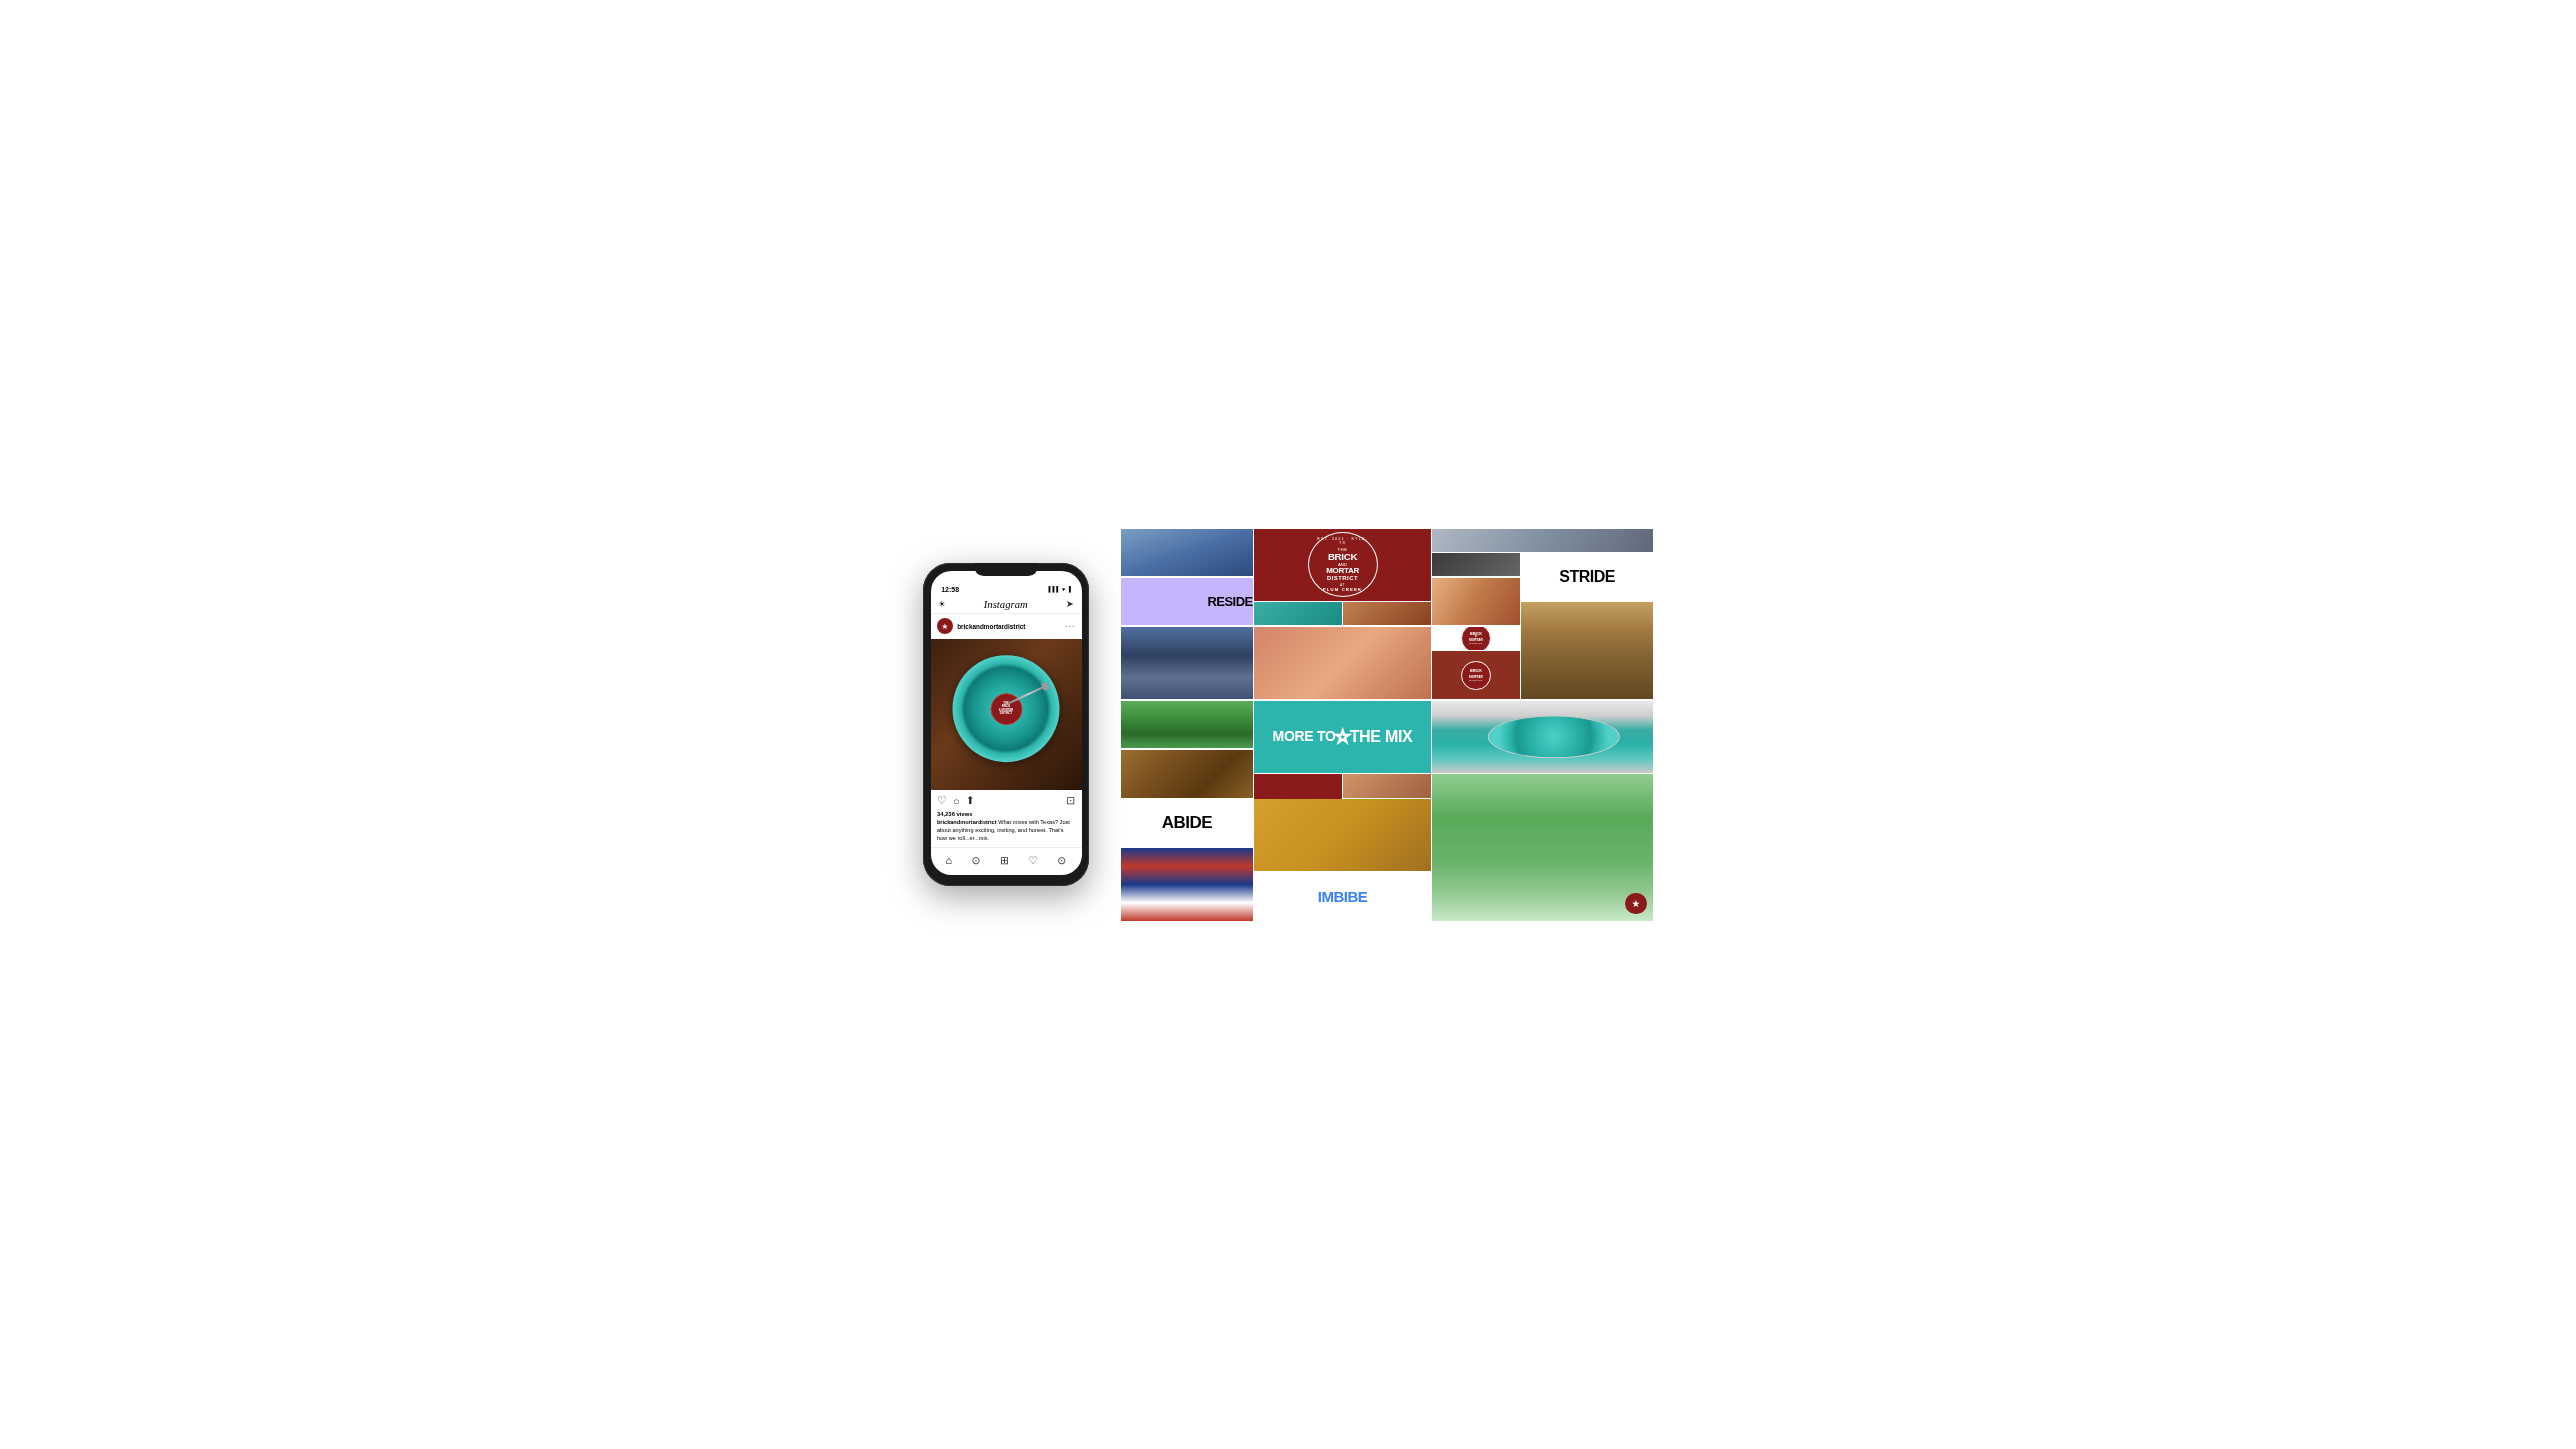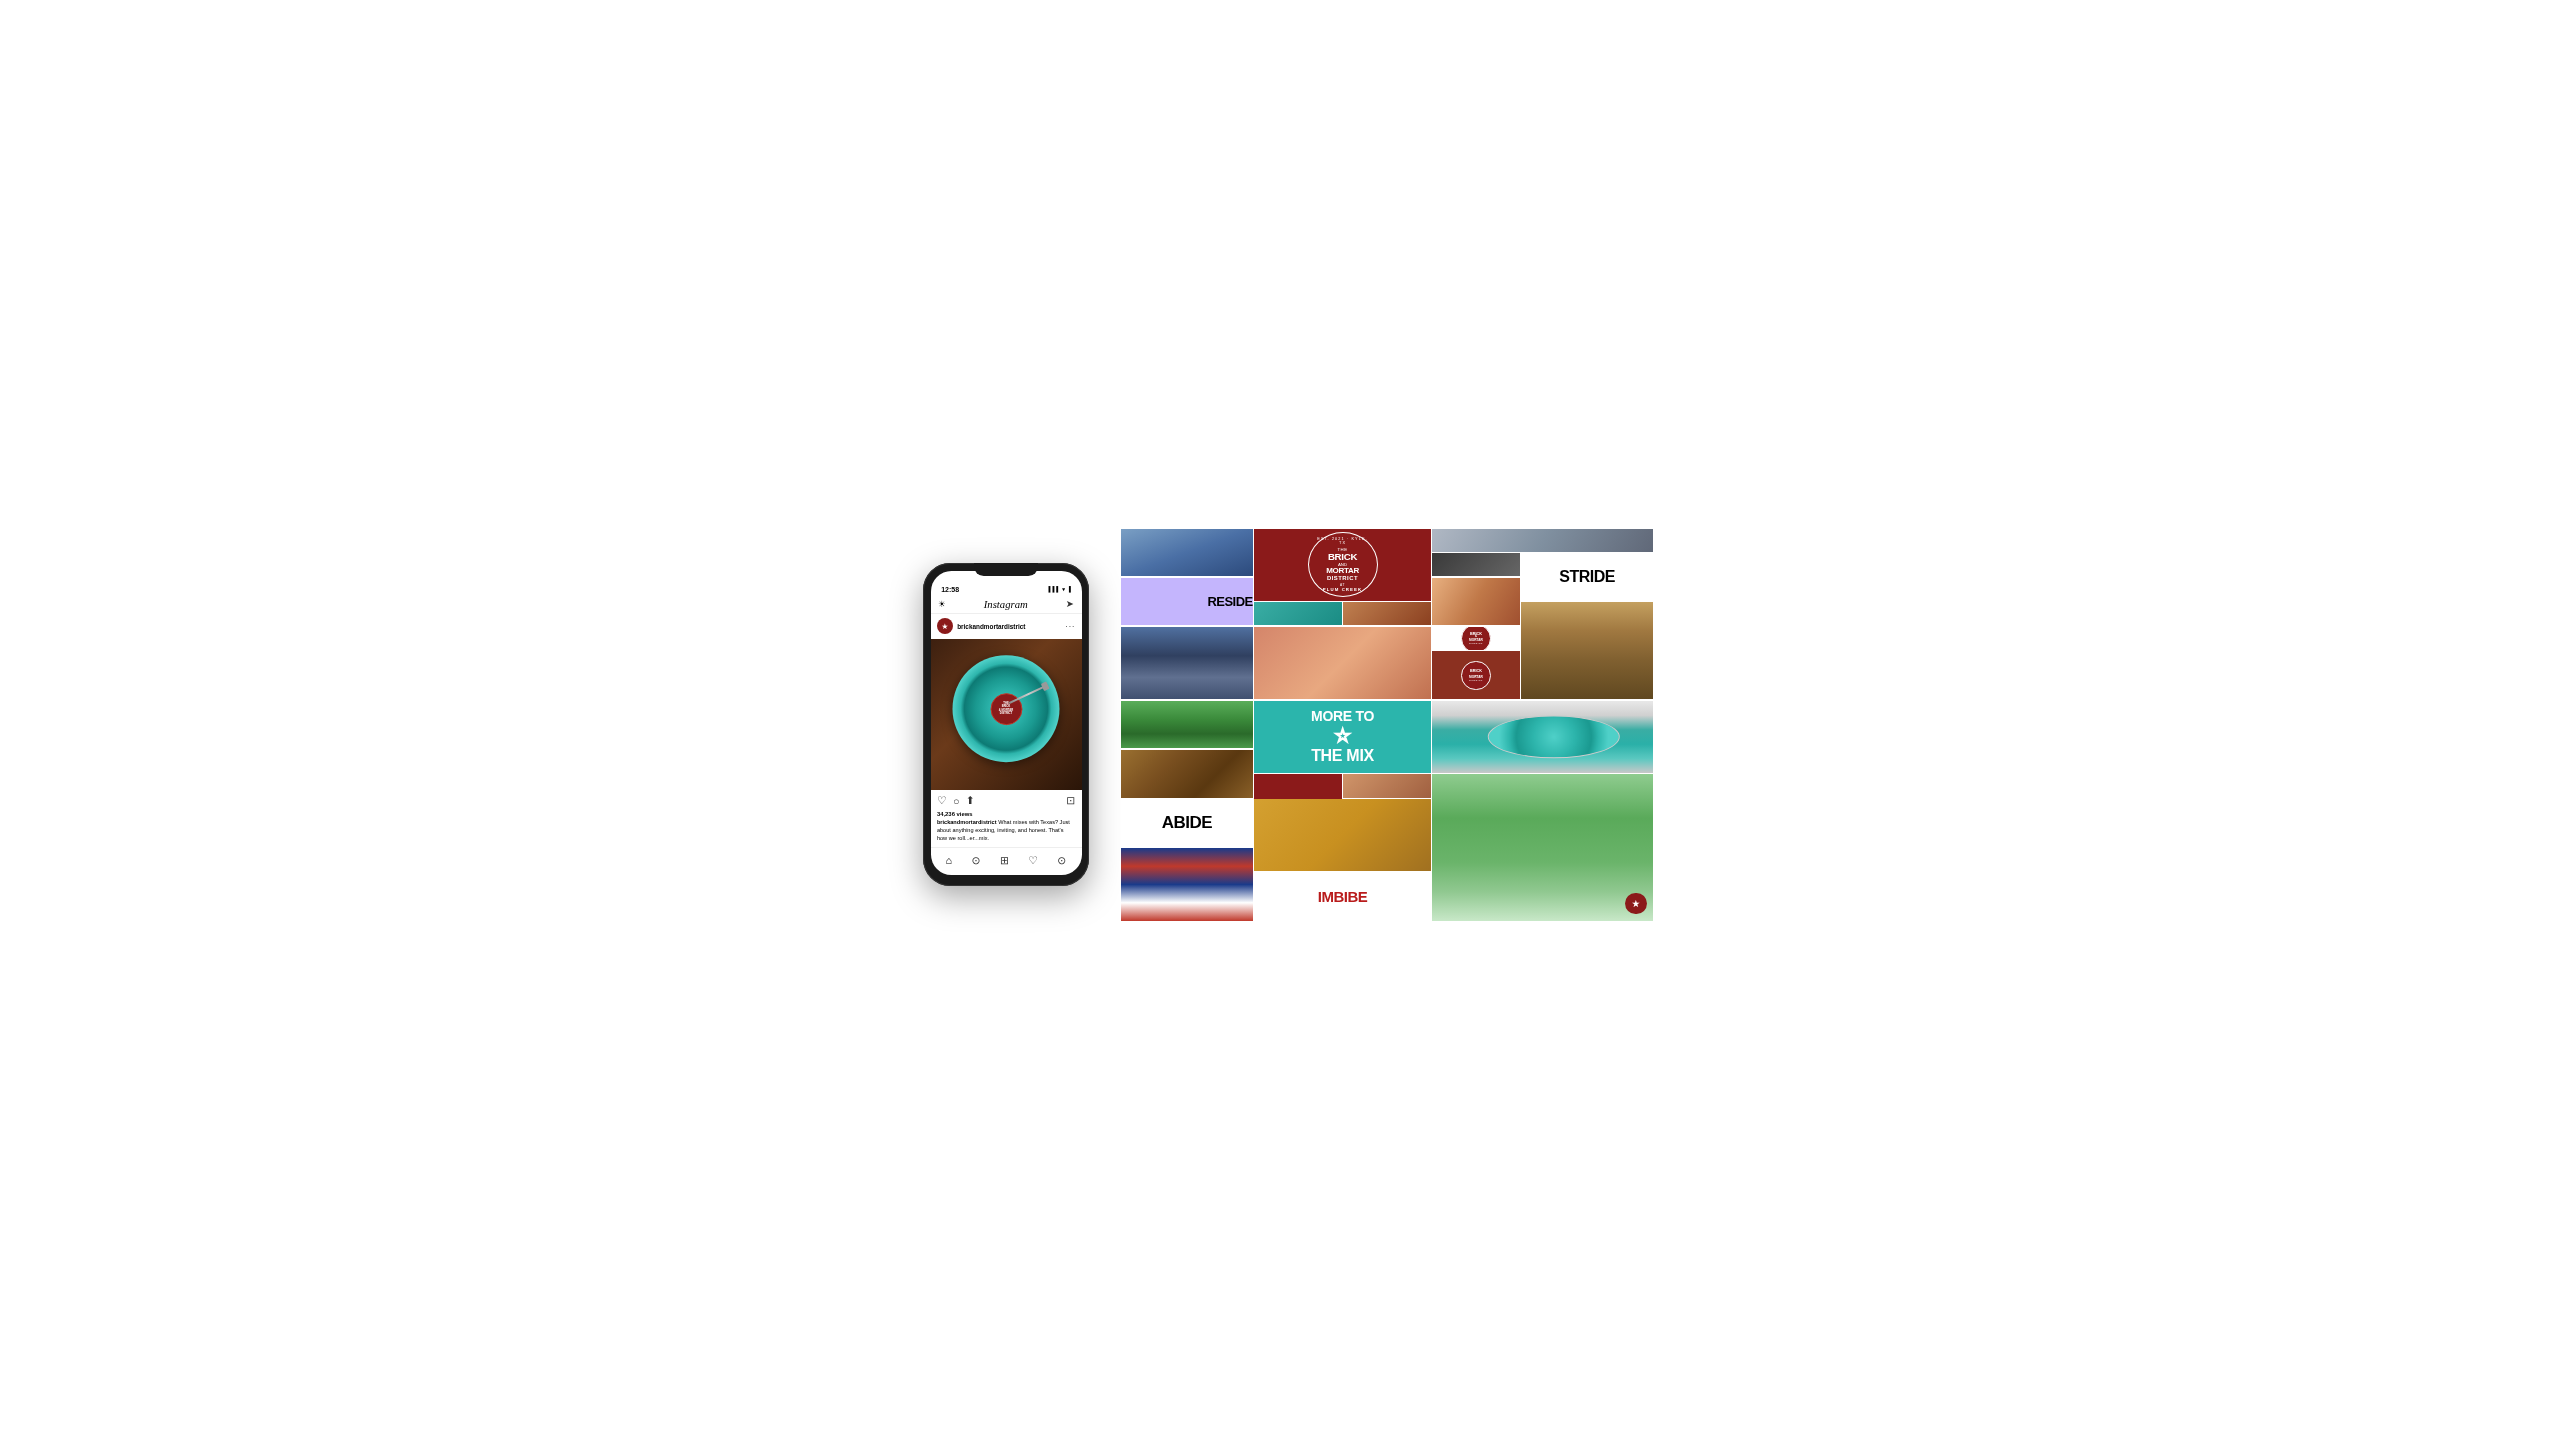--- a/index.html
+++ b/index.html
@@ -258,34 +258,34 @@
       color: #000;
       font-size: 16px;
       letter-spacing: -0.5px;
       justify-content: center;
     }
     .text-more-to-mix {
       background: #2bb5ac;
       color: #fff;
       font-size: 14px;
       letter-spacing: -0.3px;
-      flex-direction: column;
+      flex-direction: row;
       line-height: 1.1;
       text-align: center;
       padding: 4.3px;
     }
     .text-abide {
       background: #fff;
       color: #000;
       font-size: 17px;
       letter-spacing: -0.5px;
     }
     .text-imbibe {
       background: #fff;
-      color: #b91c1c;
+      color: #3b82f6;
       font-size: 15px;
       letter-spacing: -0.5px;
     }
     .cell-logo-main {
       background: #8b1a1a;
       display: flex;
       align-items: center;
       justify-content: center;
     }
     .logo-circle {

